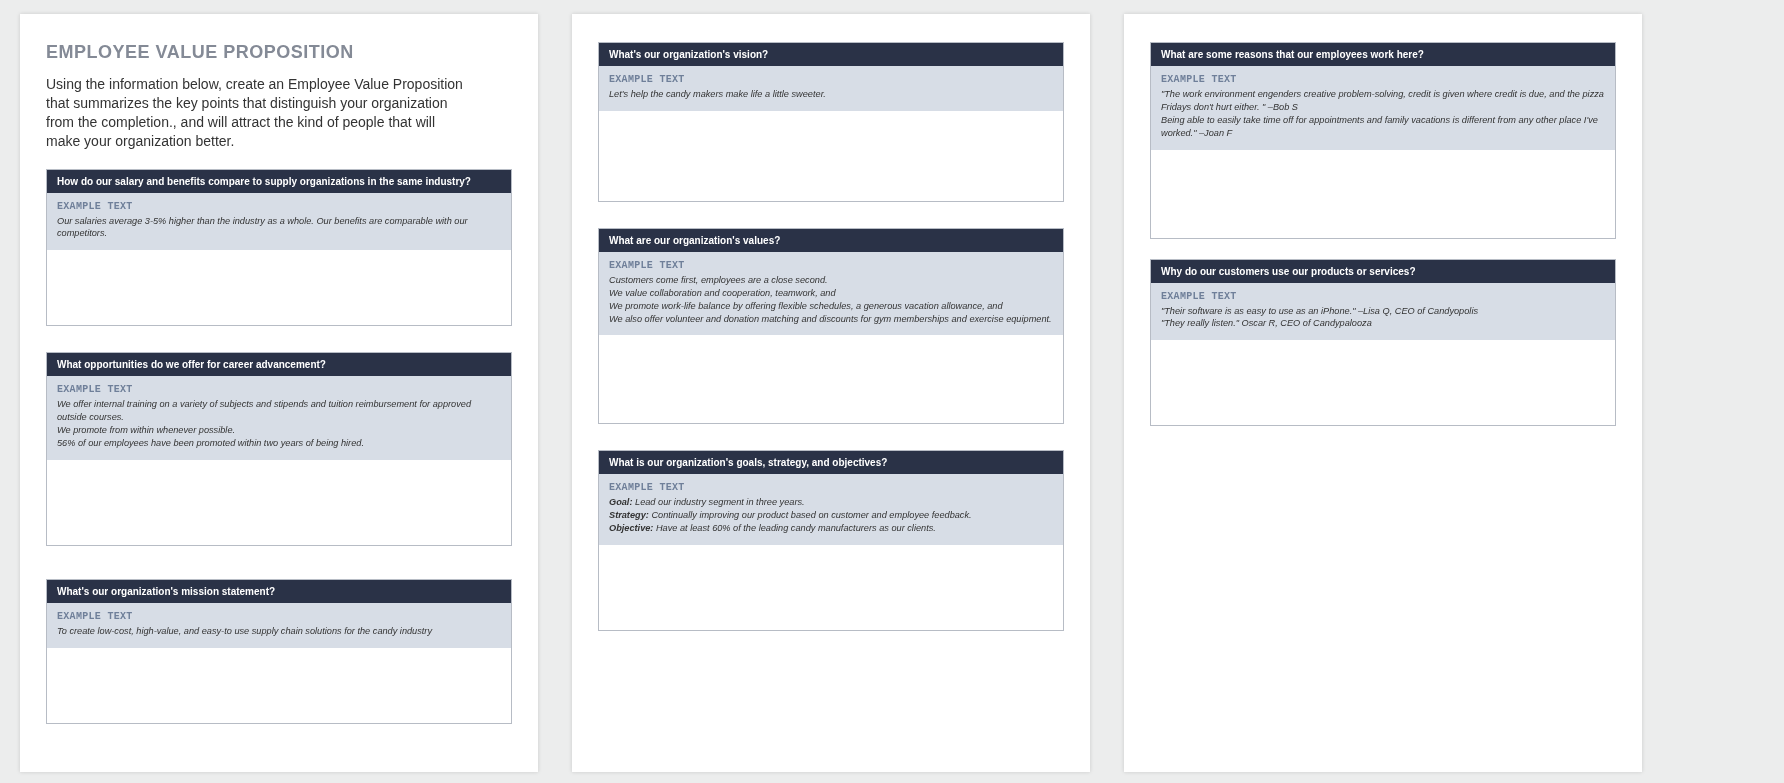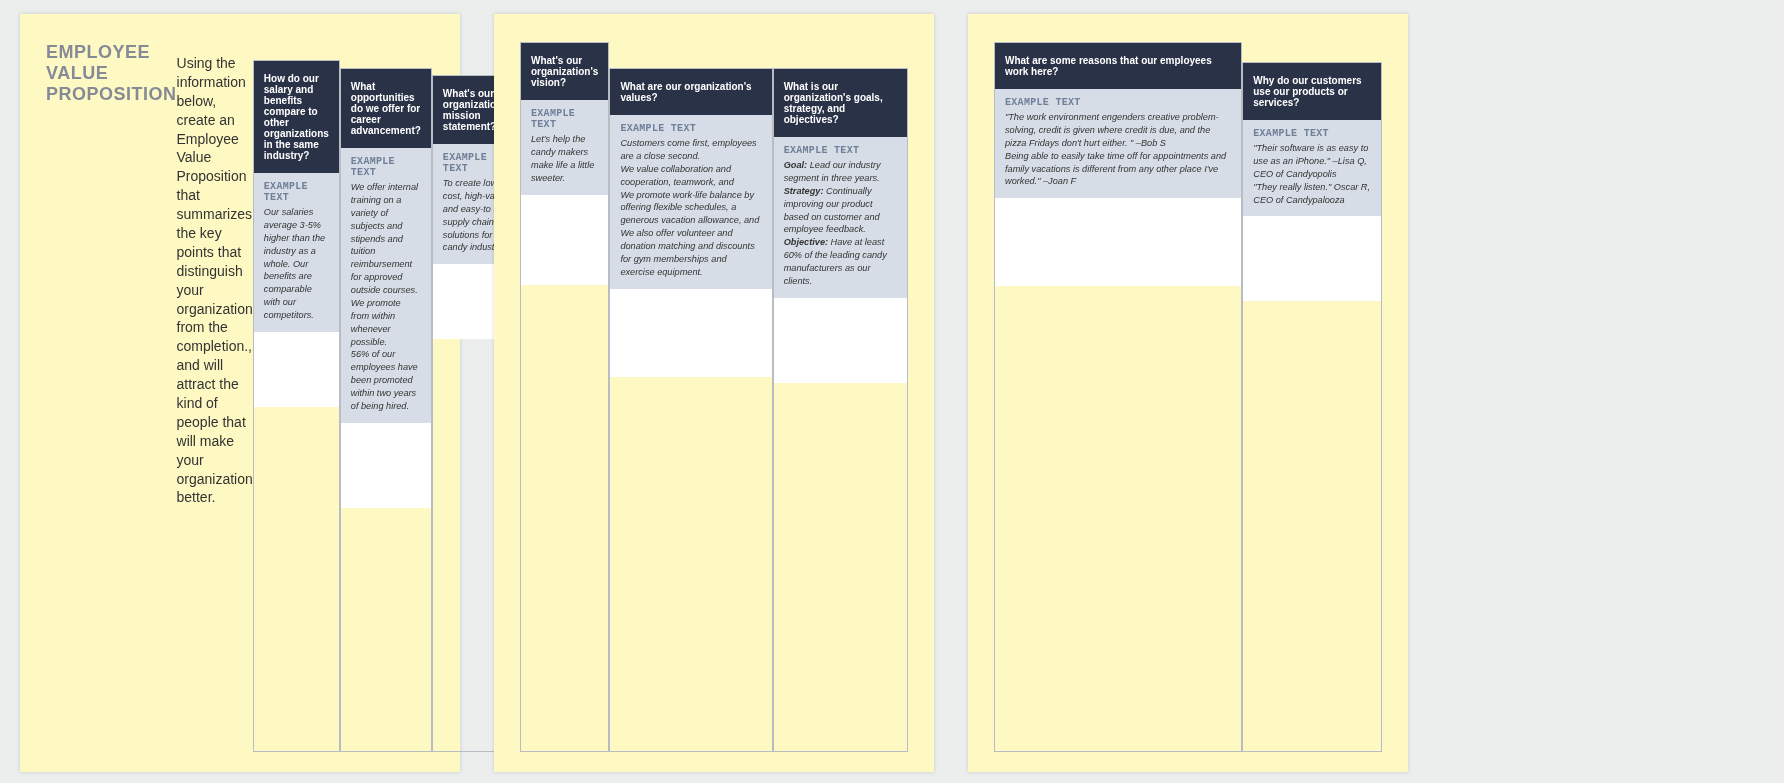--- a/index.html
+++ b/index.html
@@ -9,27 +9,27 @@
     background: #eceded;
     font-family: Arial, Helvetica, sans-serif;
     overflow: hidden;
   }
   .workspace {
     display: flex;
     gap: 34px;
     padding: 14px 20px 0 20px;
   }
   .page {
-    background: #fef9c3;
-    width: 440px;
+    background: #ffffff;
+    width: 518px;
     height: 758px;
     box-shadow: 0 0 4px rgba(0,0,0,0.15);
     padding: 28px 26px 20px 26px;
     display: flex;
-    flex-direction: row;
+    flex-direction: column;
   }
   .doc-title {
     font-size: 18px;
     font-weight: bold;
     color: #848a96;
     letter-spacing: 0.5px;
   }
   .doc-intro {
     margin-top: 12px;
     font-size: 14px;
@@ -41,21 +41,21 @@
   .section {
     margin-top: 20px;
     border: 1px solid #b7bcc5;
   }
   .section + .section {  }
   .section-header {
     background: #2a3247;
     color: #ffffff;
     font-size: 10px;
     font-weight: bold;
-    padding: 12px 10px;
+    padding: 6px 10px;
   }
   .example {
     background: #d7dde6;
     padding: 8px 10px 10px 10px;
   }
   .example-label {
     color: #6f7f99;
     font-weight: bold;
     font-size: 10px;
     letter-spacing: 0.3px;
@@ -87,21 +87,21 @@
 </head>
 <body>
 
 <div class="workspace">
 
   <div class="page">
     <div class="doc-title">EMPLOYEE VALUE PROPOSITION</div>
     <div class="doc-intro">Using the information below, create an Employee Value Proposition that summarizes the key points that distinguish your organization from the completion., and will attract the kind of people that will make your organization better.</div>
 
     <div class="section" style="margin-top:18px">
-      <div class="section-header">How do our salary and benefits compare to other organizations in the same industry?</div>
+      <div class="section-header">How do our salary and benefits compare to supply organizations in the same industry?</div>
       <div class="example">
         <div class="example-label">EXAMPLE TEXT</div>
         <p>Our salaries average 3-5% higher than the industry as a whole. Our benefits are comparable with our competitors.</p>
       </div>
       <div class="answer ans-a"></div>
     </div>
 
     <div class="section" style="margin-top:26px">
       <div class="section-header">What opportunities do we offer for career advancement?</div>
       <div class="example">

